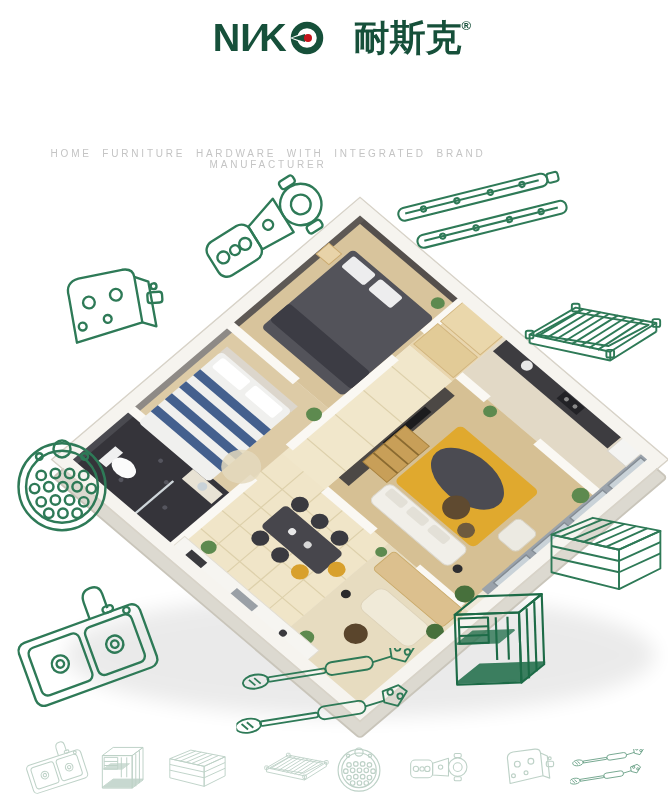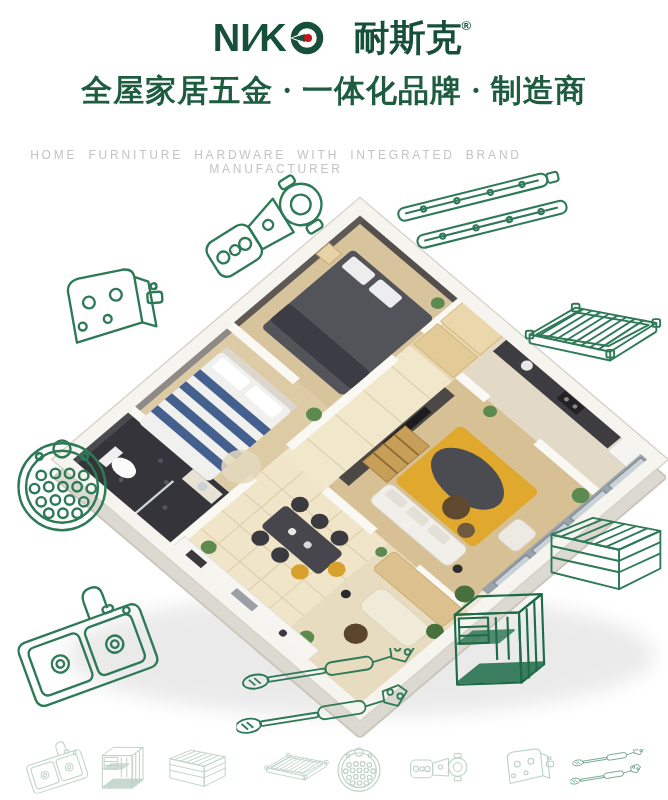--- a/index.html
+++ b/index.html
@@ -13,22 +13,22 @@
   .logo-o{width:34px;height:34px;margin:0 3px;}
   .logo-cn{font-weight:900;font-size:36px;color:#16503a;margin-left:27px;line-height:1;
            font-family:"DejaVu Sans",sans-serif;}
   .logo-reg{font-size:13px;color:#16503a;position:relative;top:-13px;font-weight:700;}
   .headline{position:absolute;top:70px;left:0;width:668px;text-align:center;
             font-family:"Liberation Serif","DejaVu Serif",serif;font-weight:700;
             font-size:31px;color:#1d5c3e;letter-spacing:1px;}
   .subheadline{position:absolute;top:120px;left:0;width:668px;text-align:center;
                font-weight:700;font-size:17px;color:#2f2f2f;letter-spacing:0.5px;
                font-family:"DejaVu Sans",sans-serif;}
-  .tagline{position:absolute;top:148px;left:8px;width:536px;text-align:center;
-           font-size:12px;color:#c4c4c4;letter-spacing:2.8px;word-spacing:5px;}
+  .tagline{position:absolute;top:148px;left:0;width:536px;text-align:center;
+           font-size:10px;color:#c4c4c4;letter-spacing:2.8px;word-spacing:5px;}
   
   .hero-svg{position:absolute;left:0;top:195px;width:668px;height:545px;}
   .art{position:absolute;color:#2e7a57;}
   .art svg{display:block;width:100%;height:100%;}
   #art-hinge {left:196px;top:180px;width:148px;height:92px;transform:rotate(-32deg);}
   #art-slides{left:398px;top:174px;width:172px;height:86px;transform:rotate(-14deg);}
   #art-plate {left:50px;top:260px;width:118px;height:98px;transform:rotate(-4deg);}
   #art-round {left:10px;top:430px;width:104px;height:104px;}
   #art-sink  {left:14px;top:588px;width:142px;height:118px;transform:rotate(-20deg);}
   #art-shelf {left:520px;top:294px;width:144px;height:82px;}
@@ -230,21 +230,20 @@
     <svg class="logo-o" viewBox="0 0 34 34">
       <circle cx="17" cy="17" r="13" fill="none" stroke="#16503a" stroke-width="6.5"></circle>
       <path d="M0,17 L15,11 L15,23 Z" fill="#ffffff"></path>
       <path d="M2,17 L15,13 L15,21 Z" fill="#16503a"></path>
       <circle cx="18" cy="17" r="4" fill="#c3151c"></circle>
     </svg>
     <span class="logo-cn">耐斯克</span>
     <span class="logo-reg">®</span>
   </div>
 
-  <div class="headline">全屋家居五金 · 一体化品牌 · 制造商</div>
   <div class="tagline">HOME FURNITURE HARDWARE WITH INTEGRATED BRAND MANUFACTURER</div>
 
   <svg class="hero-svg" viewBox="0 0 668 545">
     <defs>
       <filter id="soft" x="-30%" y="-30%" width="160%" height="160%">
           <feGaussianBlur stdDeviation="10"></feGaussianBlur>
         </filter>
     </defs>
 
     <ellipse cx="360" cy="460" rx="295" ry="62" fill="#000000" opacity="0.08" filter="url(#soft)"></ellipse>

